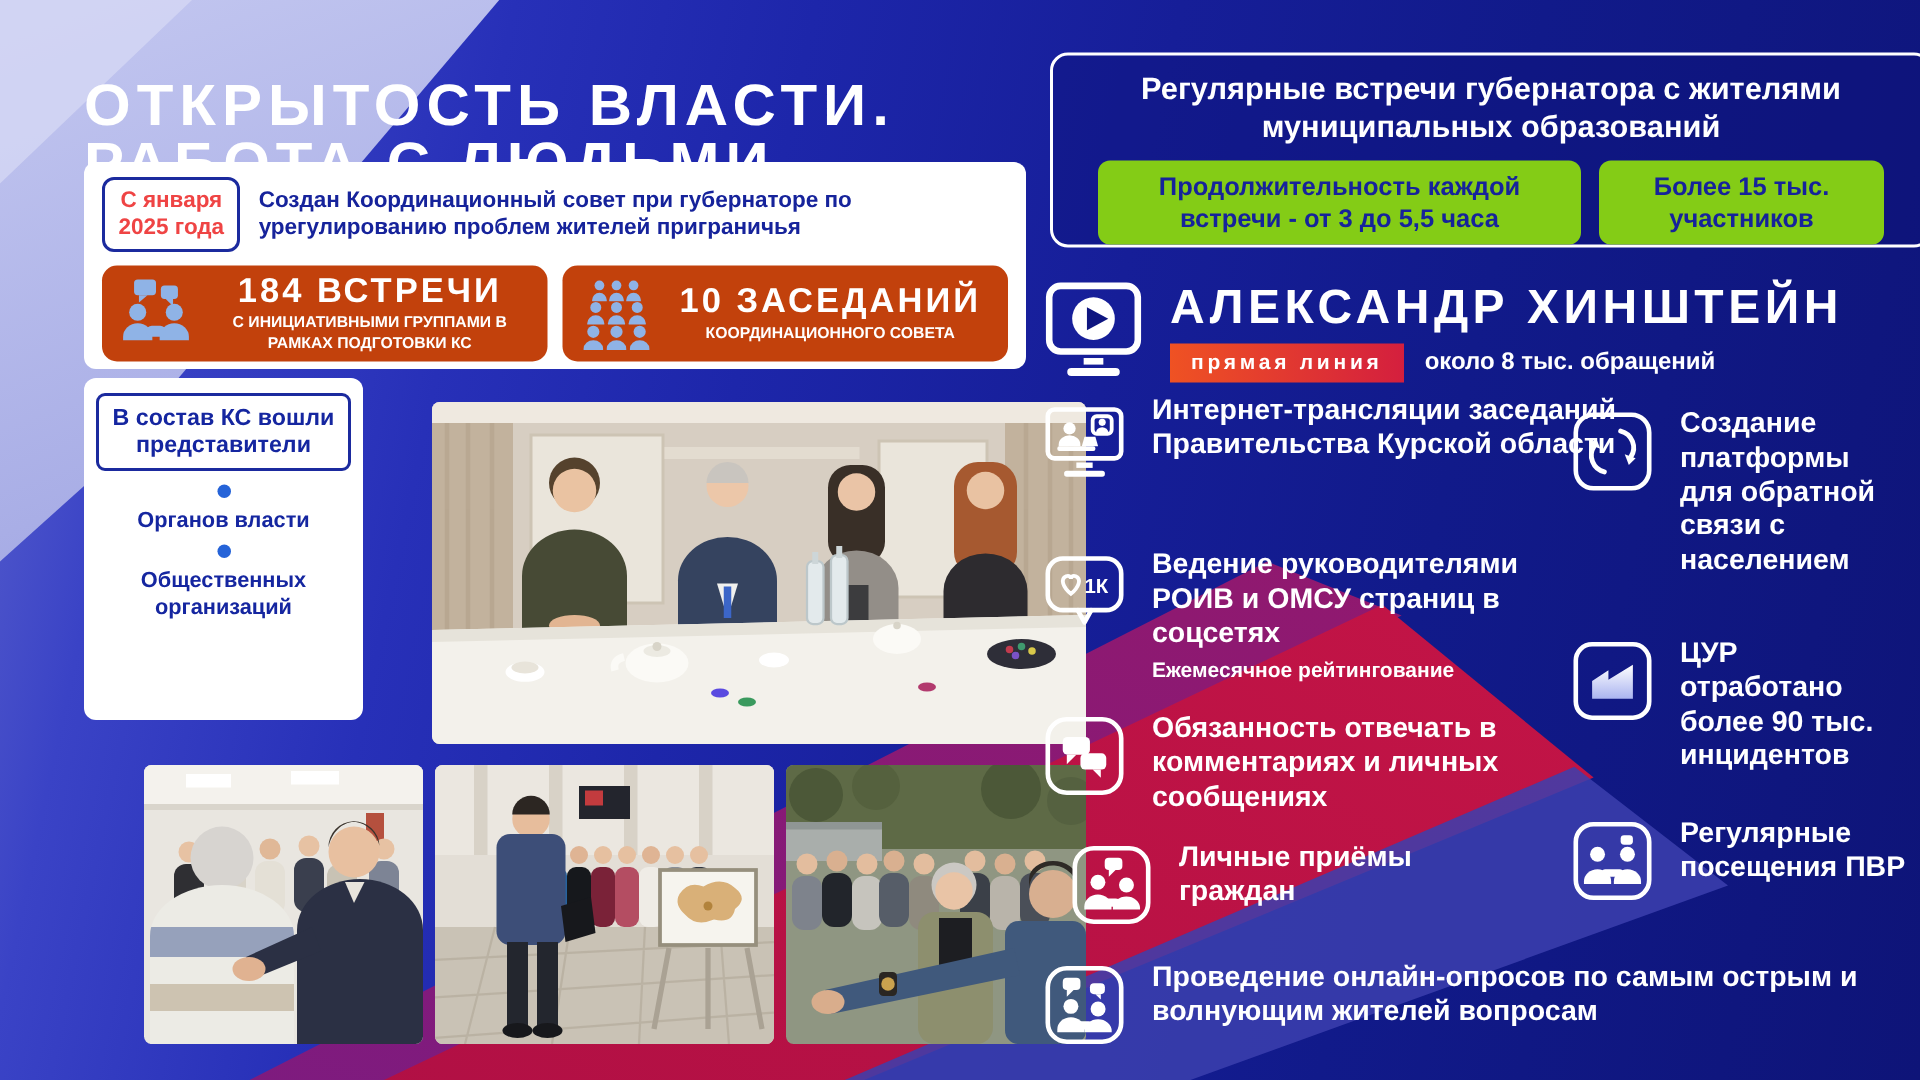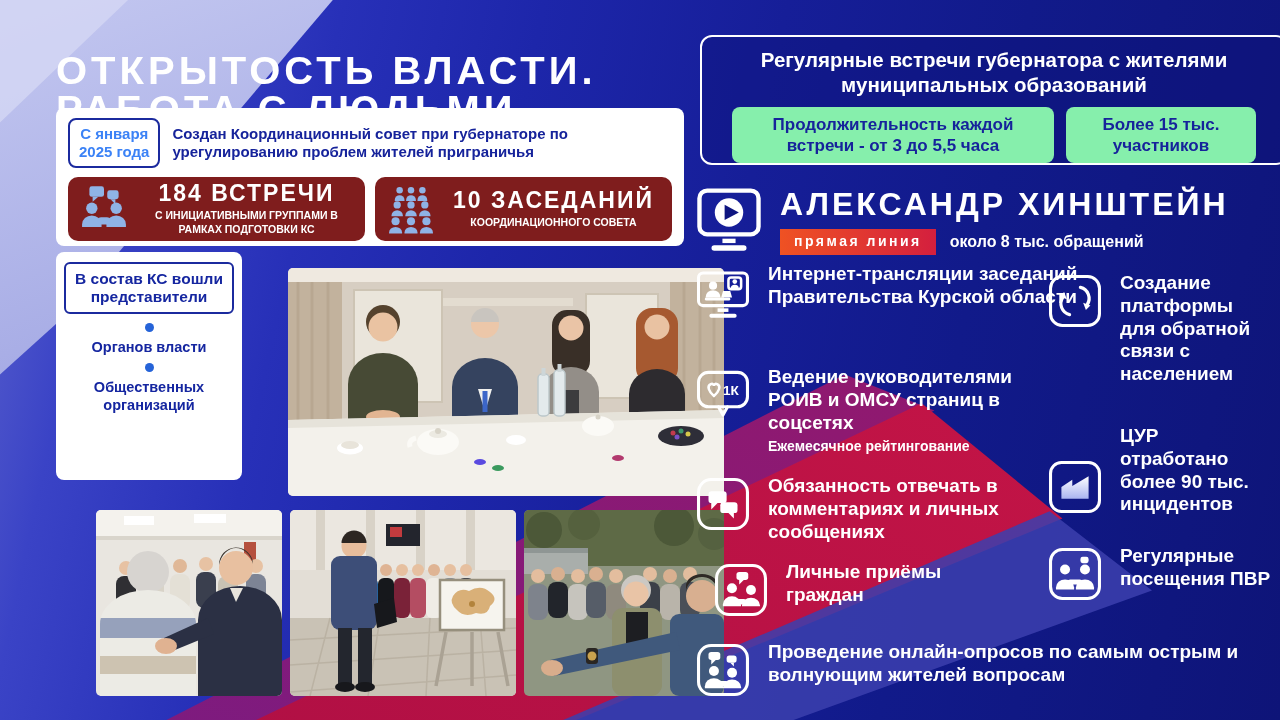--- a/index.html
+++ b/index.html
@@ -21,25 +21,25 @@
 
   
   .main-title{position:absolute;left:56px;top:24px;font-size:40px;font-weight:700;
     line-height:1.0;letter-spacing:4px;transform:scaleY(.97);transform-origin:left top;}
   .main-title span{display:block;}
 
   
   .card-a{position:absolute;left:56px;top:108px;width:628px;height:138px;background:#fff;
     border-radius:8px;padding:10px 12px;box-sizing:border-box;}
   .card-a .top{display:flex;gap:12px;align-items:center;margin-bottom:9px;}
-  .date-badge{border:2.5px solid #1b2a9e;border-radius:8px;color:#3b82f6;font-size:15px;line-height:1.2;
+  .date-badge{border:2.5px solid #1b2a9e;border-radius:8px;color:#ef4444;font-size:15px;line-height:1.2;
     text-align:center;padding:5px 9px;font-weight:700;flex:0 0 auto;}
   .headline{color:#16239b;font-size:15px;line-height:1.18;font-weight:700;}
   .stats-row{display:flex;gap:10px;}
-  .stat-box{background:#7f1d1d;border-radius:10px;height:64px;flex:1;display:flex;align-items:center;
+  .stat-box{background:#c2410c;border-radius:10px;height:64px;flex:1;display:flex;align-items:center;
     padding:0 10px;box-sizing:border-box;gap:8px;}
   .stat-ic{width:52px;height:52px;flex:0 0 auto;}
   .stat-text{flex:1;text-align:center;}
   .stat-value{font-size:23px;letter-spacing:2px;line-height:1;margin-bottom:4px;font-weight:700;}
   .stat-label{font-size:10.5px;line-height:1.3;font-weight:700;}
 
   
   .card-b{position:absolute;left:56px;top:252px;width:186px;height:228px;background:#fff;border-radius:8px;
     color:#1526a0;text-align:center;box-sizing:border-box;padding:10px 8px;}
   .comp-header{border:2.5px solid #1b2a9e;border-radius:6px;font-size:15.5px;line-height:1.15;
@@ -53,21 +53,21 @@
   #photo-main{left:248px;top:252px;width:436px;height:228px;}
   #photo-1{left:56px;top:494px;width:186px;height:186px;}
   #photo-2{left:250px;top:494px;width:226px;height:186px;}
   #photo-3{left:484px;top:494px;width:200px;height:186px;}
 
   
   .gov-panel{position:absolute;left:700px;top:35px;width:588px;height:130px;border:2.5px solid #fff;
     border-radius:12px;box-sizing:border-box;padding:9px 12px;background:rgba(13,18,120,.4);}
   .gov-title{font-size:20.5px;text-align:center;line-height:1.2;margin:2px auto 10px;width:505px;font-weight:700;}
   .gov-facts{display:flex;gap:12px;justify-content:center;}
-  .fact-box{background:#86efac;color:#16239b;border-radius:8px;font-size:17px;line-height:1.25;text-align:center;
+  .fact-box{background:#84cc16;color:#16239b;border-radius:8px;font-size:17px;line-height:1.25;text-align:center;
     display:flex;align-items:center;justify-content:center;font-weight:700;padding:4px 10px;box-sizing:border-box;}
   .fact-1{width:322px;height:56px;}
   .fact-2{width:190px;height:56px;}
 
   
   .direct-line{position:absolute;left:694px;top:183px;display:flex;gap:16px;align-items:flex-end;}
   .dl-icon{width:70px;height:72px;flex:0 0 auto;}
   .dl-name{font-size:32px;letter-spacing:3px;line-height:1;margin:4px 0 9px;font-weight:700;white-space:nowrap;}
   .dl-row{display:flex;align-items:center;gap:14px;}
   .dl-badge{background:linear-gradient(90deg,#ef5223,#d41f3e);padding:4px 14px 6px;font-size:14px;
@@ -78,21 +78,21 @@
   .item{position:absolute;display:flex;gap:16px;align-items:flex-start;}
   .item .ic{width:58px;height:58px;flex:0 0 auto;}
   .item .txt{font-size:19px;line-height:1.2;font-weight:700;}
   .item .sub{font-size:14px;margin-top:4px;font-weight:700;}
   #itemL1{left:694px;top:263px;width:388px;}
   #itemL2{left:694px;top:366px;width:388px;}
   #itemL3{left:694px;top:475px;width:388px;}
   #itemL4{left:712px;top:561px;width:388px;}
   #itemL5{left:694px;top:641px;width:586px;}
   #itemR1{left:1046px;top:272px;width:234px;}
-  #itemR2{left:1046px;top:425px;width:234px;align-items:flex-end;}
+  #itemR2{left:1046px;top:425px;width:234px;}
   #itemR3{left:1046px;top:545px;width:234px;}
   #itemL1 .txt{width:310px;} #itemL2 .txt{width:300px;} #itemL3 .txt{width:320px;}
   #itemL4 .txt{width:220px;} #itemL5 .txt{width:512px;}
   #itemR1 .txt,#itemR2 .txt,#itemR3 .txt{width:152px;}
 </style>
 </head>
 <body>
 
 <div class="stage">
 

